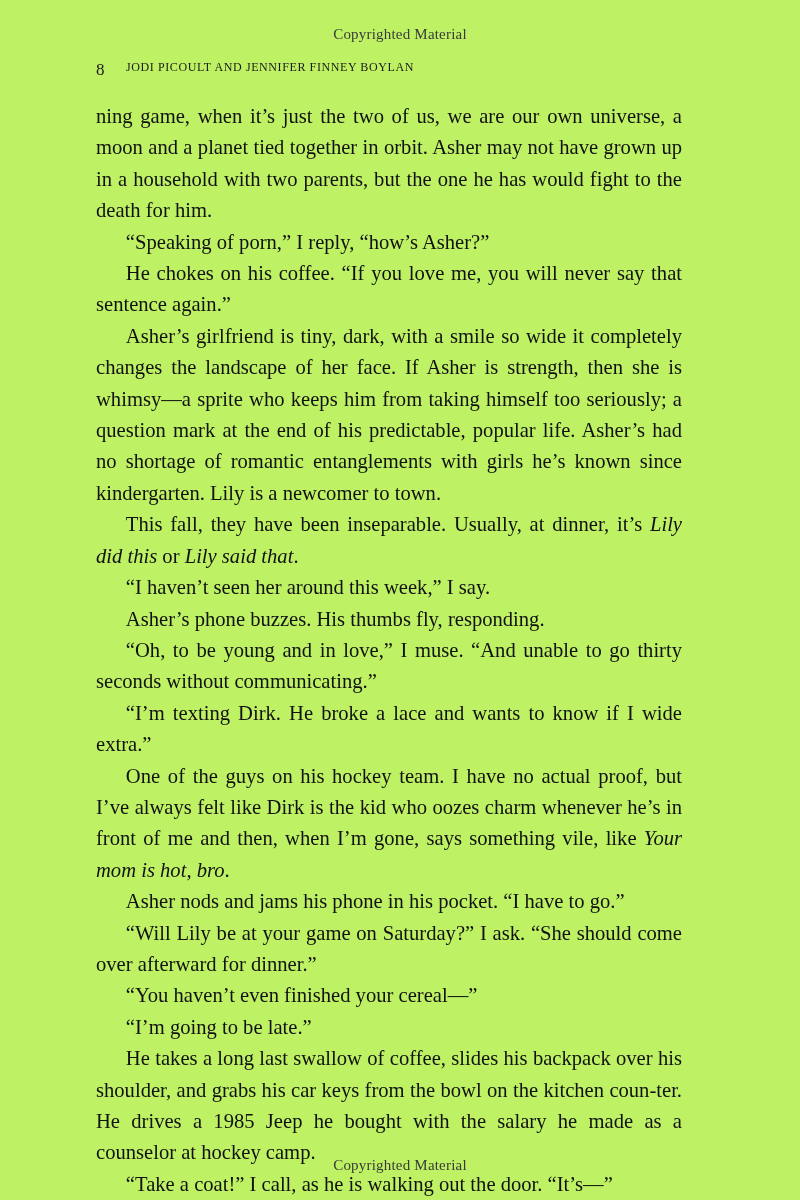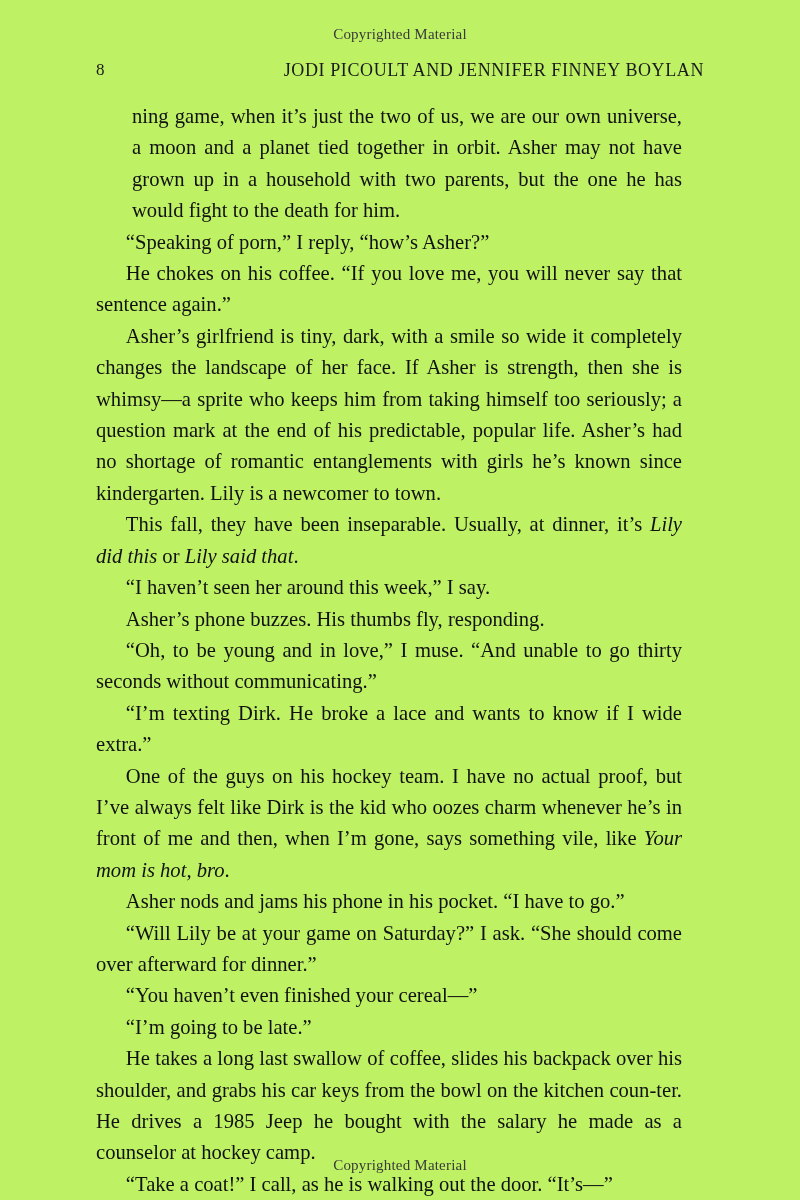--- a/index.html
+++ b/index.html
@@ -42,22 +42,22 @@
     left: 0;
     top: 0;
     font-size: 17px;
     color: #1a1a1a;
   }
   .running-title {
     position: absolute;
     left: 0;
     top: 0;
     width: 100%;
-    text-align: right;
-    font-size: 18px;
+    text-align: left;
+    font-size: 12px;
     letter-spacing: 0.6px;
     color: #1a1a1a;
     text-indent: 30px;
   }
 
   .body-text {
     position: absolute;
     top: 101px;
     left: 96px;
     width: 586px;
@@ -67,21 +67,20 @@
     text-justify: inter-word;
     color: #111111;
     hyphens: manual;
   }
   .body-text p {
     margin: 0;
     text-indent: 1.45em;
   }
   .body-text p.noindent {
     text-indent: 0;
-    margin-left: 36px;
   }
   .body-text p:last-child {
     text-align: left;
   }
   i { font-style: italic; }
 </style>
 </head>
 <body>
 
 <div class="page">

